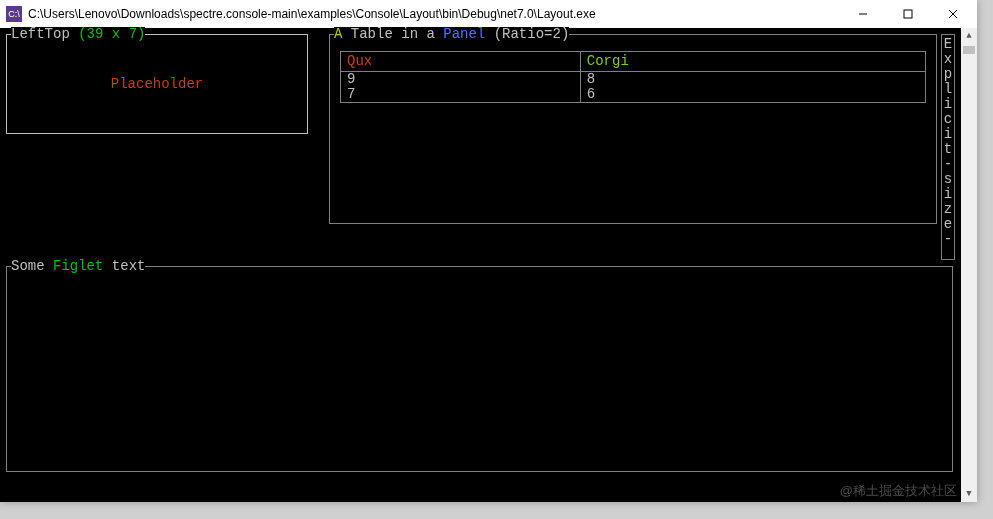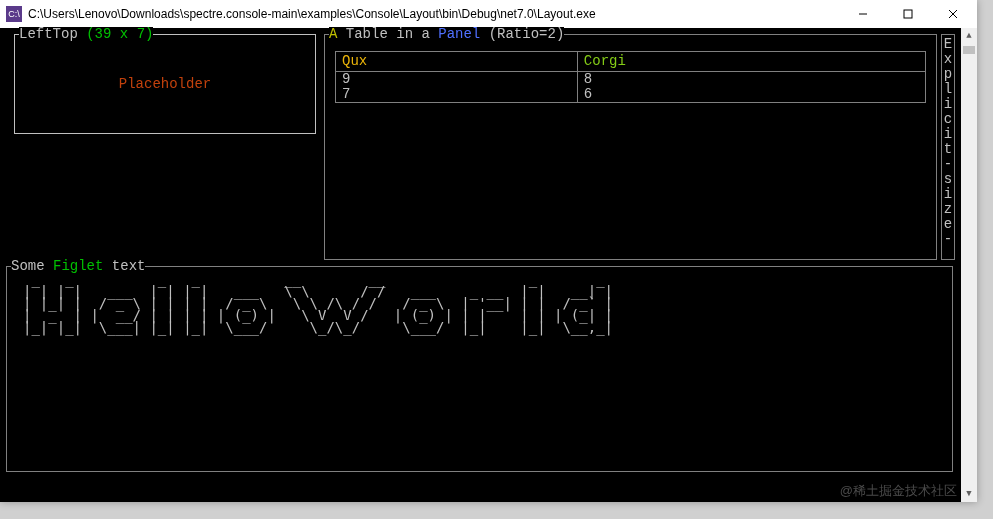--- a/index.html
+++ b/index.html
@@ -99,36 +99,36 @@
     color:#c2410c;
   }
   .press {
     width: 302px;
     height: 118px;
     padding: 2px 1px;
     color: #808000;
   }
   .tablepanel {
     flex: 1;
-    height: 226px;
-    margin-left: 6px;
+    height: 190px;
+    margin-left: 19px;
     padding: 16px 10px 16px 10px;
   }
   table.console-table {
     width: 100%;
     border-collapse: collapse;
     color: #c0c0c0;
   }
   table.console-table th, table.console-table td {
     border: 1px solid #808080;
     padding: 2px 6px;
     text-align: left;
     font-weight: normal;
   }
-  table.console-table th:first-child { color: #eab308; }
+  table.console-table th:first-child { color: #c2410c; }
   table.console-table th:last-child { color: #84cc16; }
   .sidecol {
     width: 14px;
     height: 226px;
     border: 1px solid #808080;
     margin: 4px 18px 4px 2px;
     padding-top: 2px;
     text-align:center;
     color:#c0c0c0;
     line-height: 15px;
@@ -183,21 +183,21 @@
         <svg width="10" height="10">
             <line x1="1" y1="1" x2="9" y2="9"></line>
             <line x1="9" y1="1" x2="1" y2="9"></line>
           </svg>
       </div>
     </div>
   </div>
 
   <div class="console">
     <div class="row">
-      <div style="display:flex; flex-direction:column;margin-left:8px;">
+      <div style="display:flex; flex-direction:column;">
         <div class="panel lefttop">
           <div class="panel-label">
             <span>LeftTop </span><span class="c-green">(39 x 7)</span>
           </div>
           <div class="body">Placeholder</div>
         </div>
       </div>
 
       <div class="panel gray tablepanel">
         <div class="panel-label">
@@ -242,25 +242,20 @@
             <div>e</div>
             <div>-</div>
           </div>
       </div>
     </div>
 
     <div class="figlet-panel">
       <div class="panel-label">
         <span>Some </span><span class="c-green">Figlet</span><span> text</span>
       </div>
-      <pre class="figlet"> _   _          _   _          __        __                 _       _ 
-| | | |   ___  | | | |   ___   \ \      / /   ___    _ __  | |   __| |
-| |_| |  / _ \ | | | |  / _ \   \ \ /\ / /   / _ \  | '__| | |  / _` |
-|  _  | |  __/ | | | | | (_) |   \ V  V /   | (_) | | |    | | | (_| |
-|_| |_|  \___| |_| |_|  \___/     \_/\_/     \___/  |_|    |_|  \__,_|</pre>
     </div>
 
     <div class="watermark">@稀土掘金技术社区</div>
 
     <div class="scrollbar">
       <div class="arrow up">▲</div>
       <div class="thumb"></div>
       <div class="arrow down">▼</div>
     </div>
   </div>

